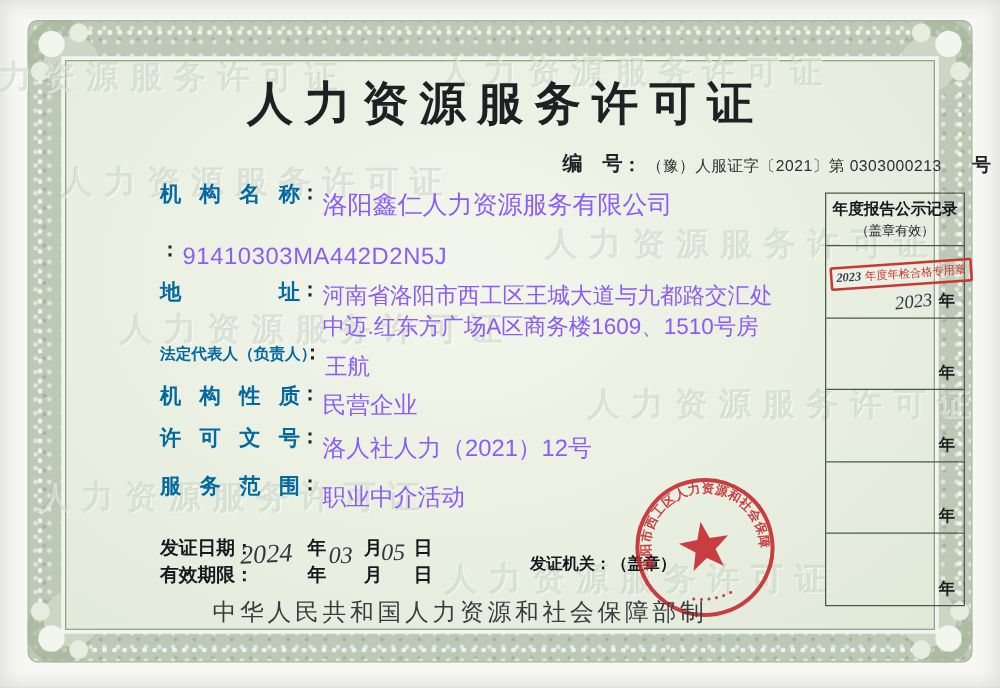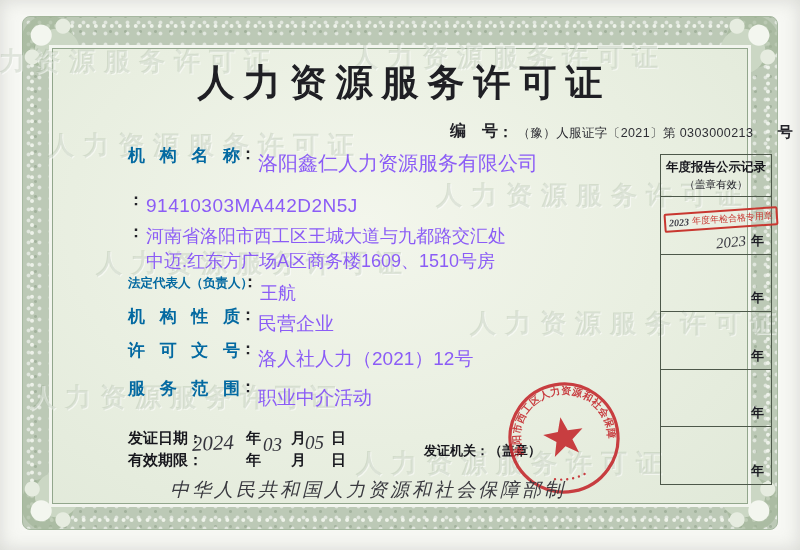--- a/index.html
+++ b/index.html
@@ -66,21 +66,21 @@
   .r-scope{top:377px;}  .r-scope .val{margin-top:8px;}
   .d-lab{position:absolute;font-size:15px;font-weight:bold;color:#17171d;white-space:nowrap;}
   .d-unit{position:absolute;font-size:15px;font-weight:bold;color:#17171d;}
   .hand{font-family:"Liberation Serif", serif;font-style:italic;color:#35353d;}
   .hv{position:absolute;}
   .hv-year{left:192px;top:431px;font-size:21px;transform:rotate(-3deg);}
   .hv-month{left:263px;top:434px;font-size:19px;}
   .hv-day{left:305px;top:432px;font-size:19px;}
   .authority{position:absolute;left:424px;top:442px;font-size:13px;font-weight:bold;white-space:nowrap;color:#17171d;}
   .maker{position:absolute;left:0;right:64px;top:477px;text-align:center;
-         font-family:"Liberation Serif", serif;font-size:19px;letter-spacing:3px;color:#3a3a40;font-style:italic;}
+         font-family:"Liberation Serif", serif;font-size:19px;letter-spacing:3px;color:#3a3a40;}
   
   .seal{position:absolute;left:504px;top:378px;width:120px;height:120px;transform:rotate(-10deg);opacity:.88;}
   
   .annual{position:absolute;left:660px;top:154px;width:110px;height:329px;border:1.5px solid #4d584a;
           display:flex;flex-direction:column;}
   .a-head{border-bottom:1.5px solid #4d584a;padding:4px 1px 4px;text-align:center;}
   .a-title{font-size:12.5px;font-weight:bold;color:#17171d;}
   .a-sub{font-size:10.5px;margin-top:2px;color:#22222a;}
   .a-row{position:relative;flex:1;border-bottom:1.5px solid #4d584a;}
   .a-row:last-child{border-bottom:none;}
@@ -129,20 +129,21 @@
         <span class="colon">：</span>
         <span class="val">洛阳鑫仁人力资源服务有限公司</span>
     </div>
 
     <div class="row r-code">
         <span class="colon">：</span>
         <span class="val">91410303MA442D2N5J</span>
     </div>
 
     <div class="row r-addr">
+      <span class="lab lab4">地址</span>
         <span class="colon">：</span>
         <span class="val"><span>河南省洛阳市西工区王城大道与九都路交汇处</span><br><span>中迈.红东方广场A区商务楼1609、1510号房</span></span>
     </div>
 
     <div class="row r-legal">
       <span class="lab lab-legal">法定代表人（负责人）</span>
         <span class="colon">：</span>
         <span class="val">王航</span>
     </div>
 

